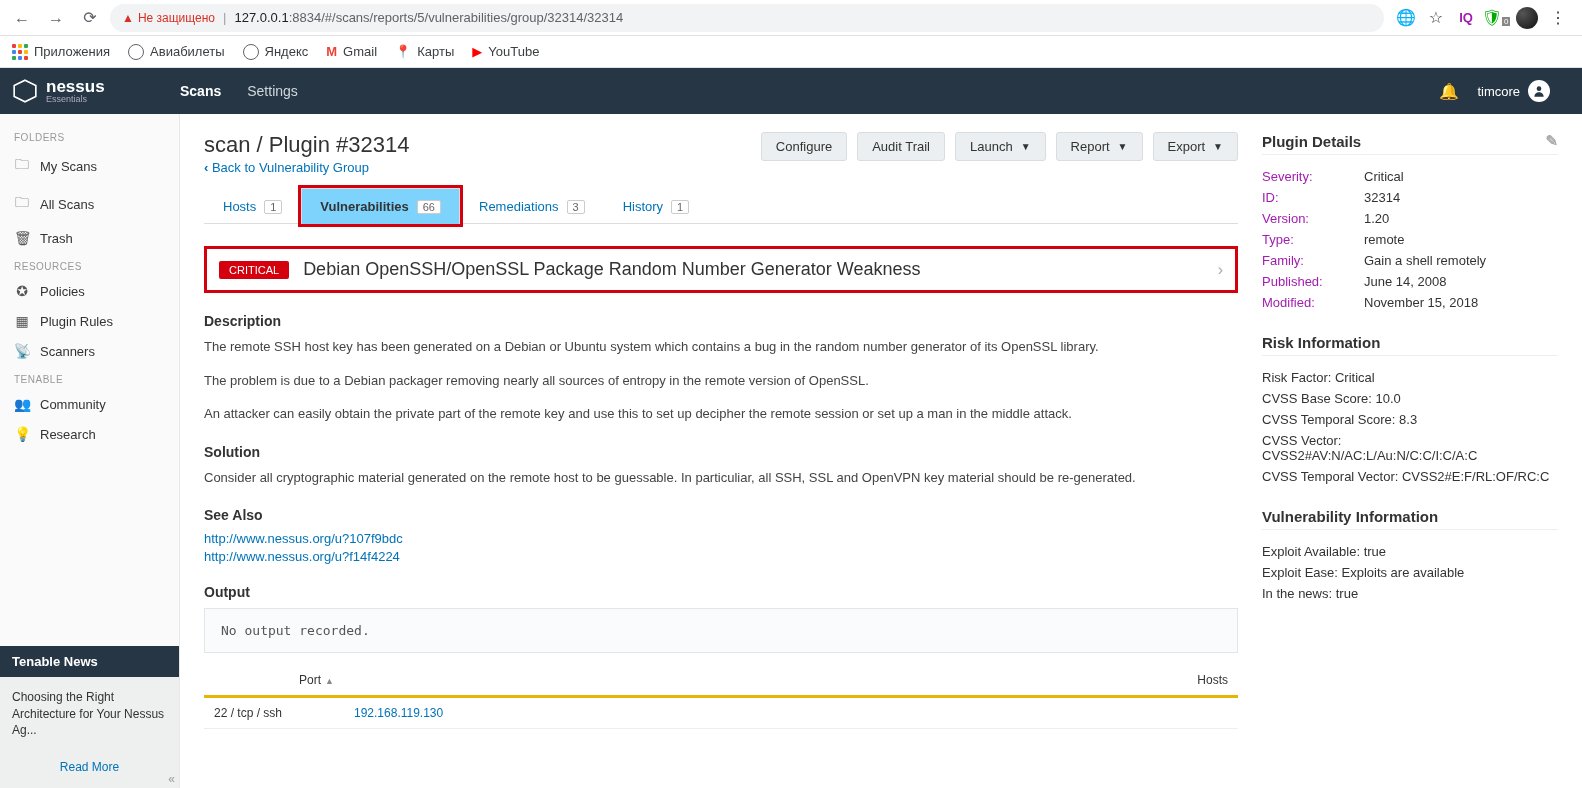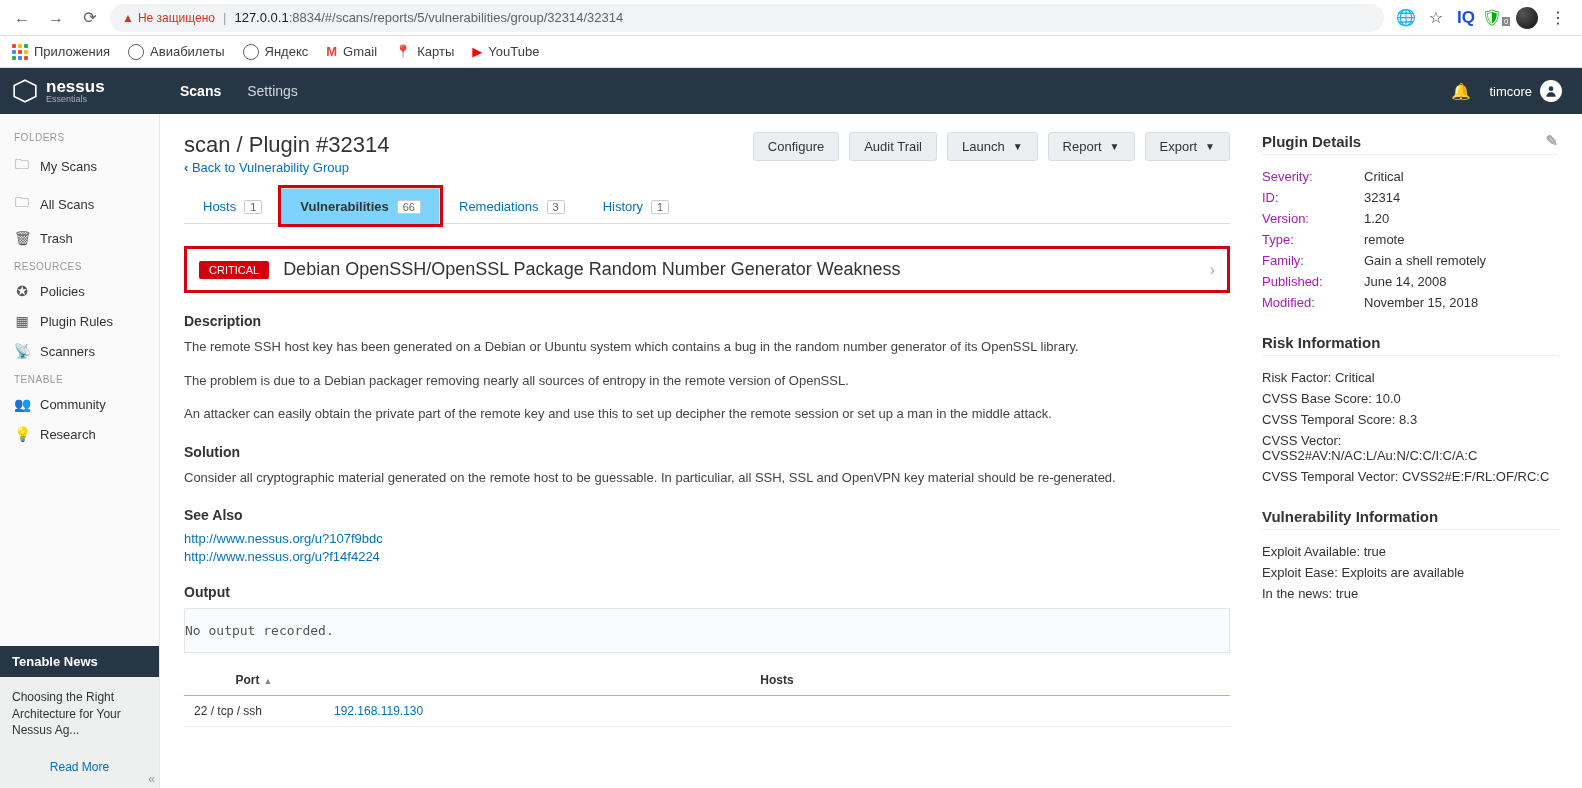--- a/index.html
+++ b/index.html
@@ -11,42 +11,42 @@
 .omnibox .sep { color:#9aa0a6; }
 .omnibox .url .host{color:#202124}.omnibox .url .rest{color:#5f6368}
 .chrome-right { display:flex; align-items:center; gap:10px; padding:0 6px; }
 .ext-icon { width:20px; height:20px; display:flex; align-items:center; justify-content:center; font-size:16px; }
 .avatar-circle { width:22px; height:22px; border-radius:50%; background:radial-gradient(circle at 30% 30%, #555, #111); }
 .bookmarks-bar { height:32px; display:flex; align-items:center; padding:0 12px; gap:18px; font-size:13px; color:#3c4043; border-bottom:1px solid #e0e0e0; }
 .bookmarks-bar .bk { display:flex; align-items:center; gap:6px; cursor:pointer; }
 .bk .g{width:16px;height:16px;border:1.5px solid #5f6368;border-radius:50%}
 .bk .grid{width:16px;height:16px;display:grid;grid-template-columns:repeat(3,4px);grid-template-rows:repeat(3,4px);gap:2px}.bk .grid span{background:#ea4335;border-radius:1px}.bk .grid span:nth-child(2){background:#fbbc04}.bk .grid span:nth-child(3){background:#34a853}.bk .grid span:nth-child(4){background:#4285f4}.bk .grid span:nth-child(5){background:#ea4335}.bk .grid span:nth-child(6){background:#fbbc04}.bk .grid span:nth-child(7){background:#34a853}.bk .grid span:nth-child(8){background:#4285f4}.bk .grid span:nth-child(9){background:#ea4335}
 .app{display:flex;flex-direction:column;height:calc(788px - 68px)}
-.topbar{height:46px;background:#263645;color:#fff;display:flex;align-items:center;padding:0 4px 0 12px}
+.topbar{height:46px;background:#263645;color:#fff;display:flex;align-items:center;padding:0 16px 0 12px}
 .logo{display:flex;align-items:center;gap:8px;width:168px}
 .hex{width:26px;height:26px}
 .logo-text{display:flex;flex-direction:column;line-height:1}
 .logo-text .main{font-size:17px;font-weight:600;color:#fff}
 .logo-text .sub{font-size:9px;color:#aab}
 .topnav{display:flex;gap:26px;font-size:14px}
 .topnav .item{cursor:pointer;color:#cfd8dc}
 .topnav .item.active{font-weight:700;color:#fff}
 .top-right{margin-left:auto;display:flex;align-items:center;gap:18px;padding-right:16px}
 .top-right .user{display:flex;align-items:center;gap:8px;color:#fff;font-size:13px}
 .user-circle{width:22px;height:22px;border-radius:50%;background:#fff;display:flex;align-items:center;justify-content:center;color:#263645}
 .main{flex:1;display:flex;overflow:hidden}
-.sidebar{width:160px;background:#fafafa;border-right:1px solid #e8e8e8;display:flex;flex-direction:column;padding-top:10px;position:relative}
+.sidebar{width:180px;background:#fafafa;border-right:1px solid #e8e8e8;display:flex;flex-direction:column;padding-top:10px;position:relative}
 .sb-heading{font-size:10px;color:#999;letter-spacing:0.5px;padding:8px 14px 4px}
 .sb-item{display:flex;align-items:center;gap:10px;padding:7px 14px;font-size:13px;color:#333;cursor:pointer}
 .sb-icon{width:16px;text-align:center;color:#555;font-size:14px}
 .news-box{margin-top:auto;background:#263645;color:#fff;padding:8px 12px;font-size:13px;font-weight:600}
 .news-body{background:#eef0f0;padding:12px;font-size:12px;color:#333;line-height:1.4}
 .news-body .readmore{display:block;text-align:center;color:#0073b8;margin-top:20px;cursor:pointer}
 .collapse{position:absolute;bottom:2px;right:4px;color:#999;font-size:12px;cursor:pointer}
-.content{flex:1;display:flex;overflow:auto;padding:18px 24px 0 24px;gap:8px}
+.content{flex:1;display:flex;overflow:auto;padding:18px 24px 0 24px;gap:0}
 .left-col{flex:1;min-width:0}
 .right-col{width:320px;padding-left:24px}
 .page-head{display:flex;align-items:flex-start;justify-content:space-between;margin-bottom:6px}
 .crumb{display:flex;flex-direction:column}
 .crumb h1{font-size:22px;font-weight:400;color:#333}
 .crumb .back{color:#0073b8;font-size:13px;cursor:pointer;margin-top:2px}
 .crumb .back::before{content:"‹ ";font-weight:700}
 .head-actions{display:flex;gap:10px}
 .btn{background:#eceff1;border:1px solid #d7dde0;border-radius:3px;padding:6px 14px;font-size:13px;color:#333;cursor:pointer;display:flex;align-items:center;gap:8px}
 .btn .caret{font-size:10px}
@@ -55,23 +55,23 @@
 .tab.active{color:#333;font-weight:700;border-color:#ddd;background:#7dd3fc}
 .tab-count{border:1px solid #ccc;border-radius:2px;padding:0 5px;font-size:11px;color:#666;background:#fff;font-weight:400}
 .vuln-header-wrap{border:3px solid #d4000d;display:flex;align-items:center;padding:10px 12px;gap:14px;margin-top:22px}
 .sev-badge{background:#d4000d;color:#fff;font-size:11px;padding:3px 10px;border-radius:2px;font-weight:500}
 .vuln-title{font-size:18px;color:#333;font-weight:400;flex:1}
 .chev{color:#aaa;font-size:16px}
 .section-h{font-size:14px;font-weight:700;color:#333;margin:20px 0 8px}
 .body-text{font-size:13px;color:#444;line-height:1.5}
 .body-text p{margin-bottom:14px}
 .link{color:#0073b8;cursor:pointer;display:block;font-size:13px;margin-bottom:3px}
-.output-box{border:1px solid #e3e6e8;background:#fafbfc;padding:14px 0;font-family:Consolas,Menlo,monospace;font-size:13px;color:#555;margin-top:8px}
+.output-box{border:1px solid #e3e6e8;background:#fafbfc;padding:14px 16px;font-family:Consolas,Menlo,monospace;font-size:13px;color:#555;margin-top:8px}
 .ports-table{width:100%;margin-top:12px;border-collapse:collapse;font-size:12px}
-.ports-table th{text-align:center;font-weight:700;padding:8px 10px;border-bottom:1px solid #eab308;color:#333}
+.ports-table th{text-align:right;font-weight:400;padding:8px 10px;border-bottom:3px solid #eab308;color:#333}
 .ports-table td{padding:8px 10px;border-bottom:1px solid #eee}
 .ports-table td.hostlink{color:#0073b8;cursor:pointer}
 .panel-h{display:flex;justify-content:space-between;align-items:center;font-size:15px;font-weight:700;color:#333;margin-bottom:14px;border-bottom:1px solid #eee;padding-bottom:4px}
 .panel-h .edit{color:#aaa;cursor:pointer}
 .kv{display:flex;font-size:13px;margin-bottom:6px}
 .kv .k{width:102px;color:#a21caf}
 .kv .v{color:#333}
 .risk-line{font-size:13px;margin-bottom:6px;color:#333}
 .tabs .hl-box{outline:3px solid #d4000d}
 .sort-caret{font-size:9px;color:#888;margin-left:4px}
@@ -87,21 +87,21 @@
     <span class="warn">
         <span>▲</span>
         <span>Не защищено</span>
       </span>
     <span class="sep">|</span>
     <span class="url"><span class="host">127.0.0.1</span><span class="rest">:8834</span><span class="rest">/#/scans/reports/5/vulnerabilities/group/32314/32314</span></span>
   </div>
   <div class="chrome-right">
     <span class="ext-icon">🌐</span>
     <span class="ext-icon">☆</span>
-    <span class="ext-icon" style="color:#1d4ed8;font-weight:700;font-size:17px">IQ</span>
+    <span class="ext-icon" style="color:#a21caf;font-weight:700;font-size:13px">IQ</span>
     <span class="ext-icon" style="color:#0a0">🛡<span style="font-size:8px;background:#888;color:#fff;padding:0 2px;position:relative;top:4px">0</span></span>
     <div class="avatar-circle"></div>
     <span class="ext-icon">⋮</span>
   </div>
 </div>
 
 <div class="bookmarks-bar">
   <div class="bk">
       <div class="grid">
         <span></span>

